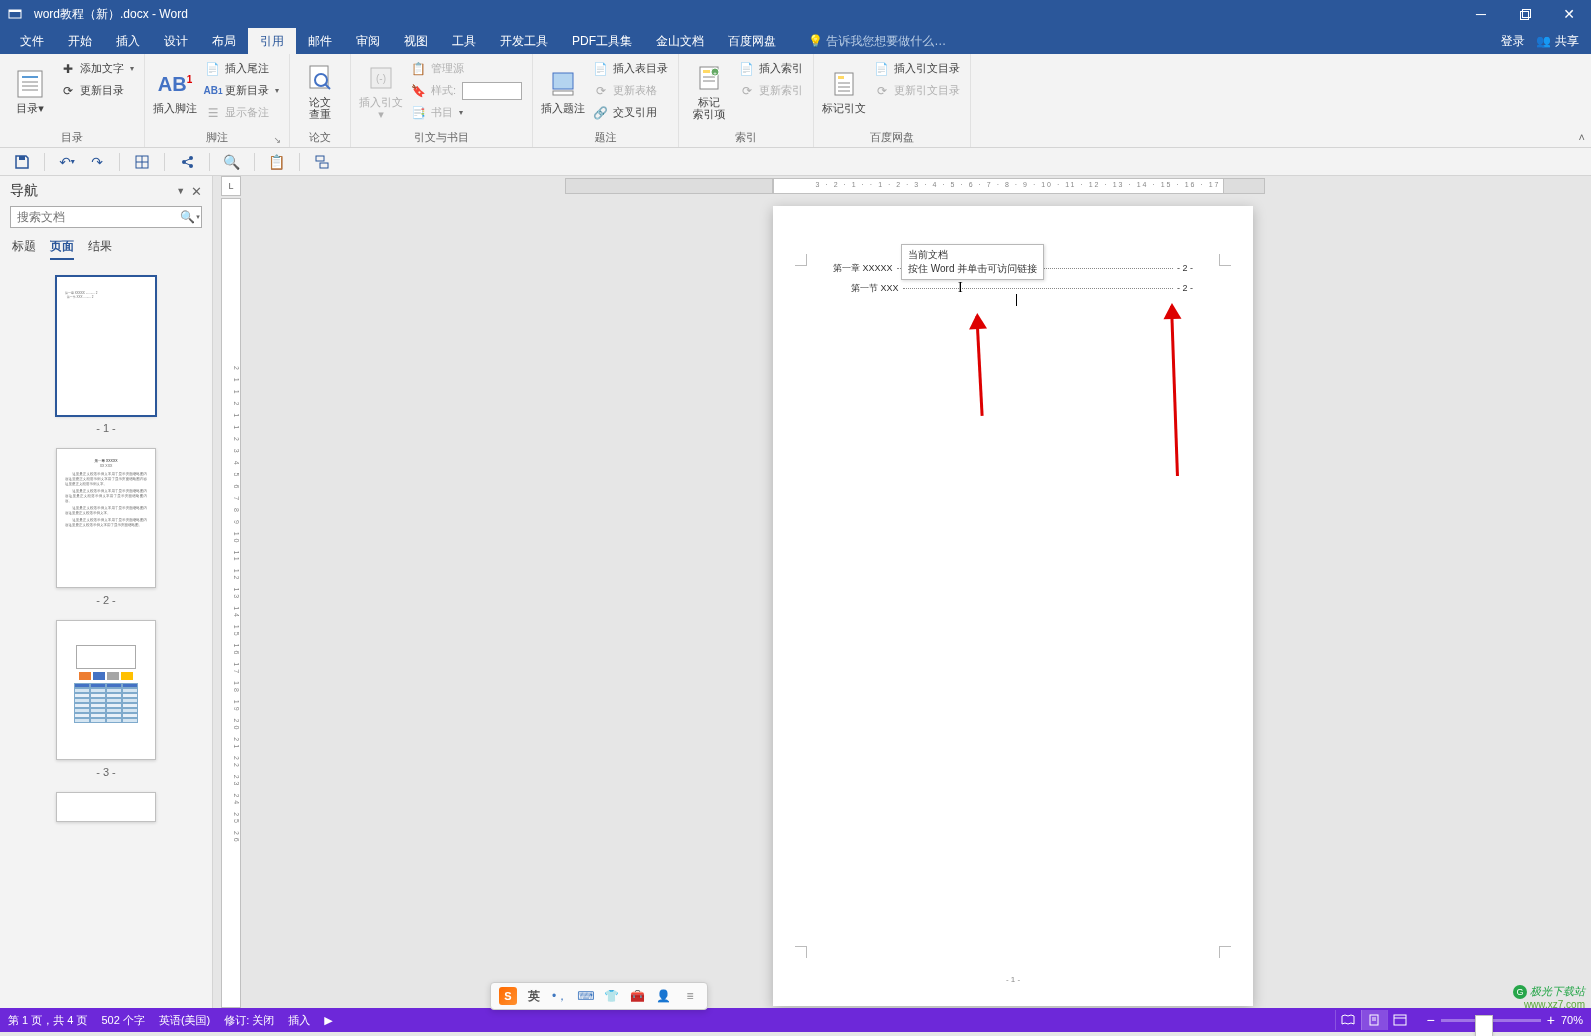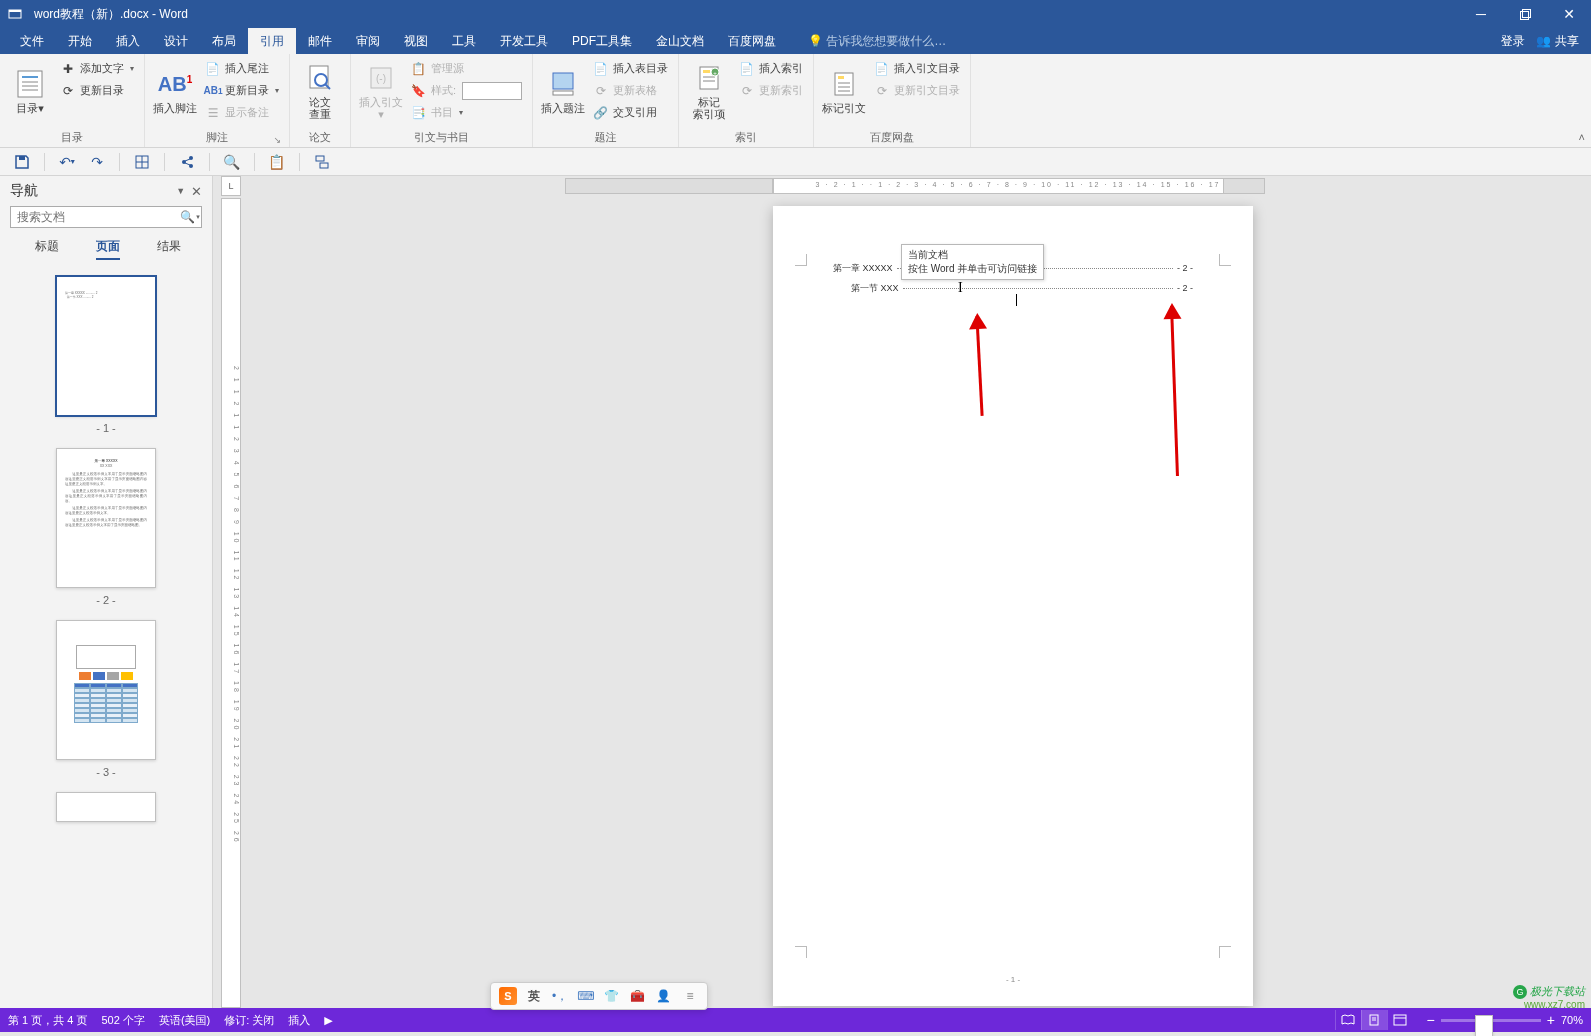--- a/index.html
+++ b/index.html
@@ -35,21 +35,21 @@
 .workspace{display:flex;height:832px;}
 .nav-pane{width:213px;background:#f3f3f3;border-right:1px solid #d4d4d4;display:flex;flex-direction:column;}
 .nav-header{display:flex;align-items:center;padding:6px 10px 4px;font-size:14px;color:#333;}
 .nav-header .ttl{flex:1;}
 .nav-header .dd{font-size:9px;color:#666;margin-right:6px;}
 .nav-header .close{font-size:13px;color:#666;}
 .nav-search{margin:2px 10px 6px;display:flex;border:1px solid #ababab;background:#fff;}
 .nav-search input{flex:1;border:none;outline:none;font-size:12px;padding:3px 6px;background:transparent;}
 .nav-search .sbtn{width:26px;display:flex;align-items:center;justify-content:center;font-size:12px;color:#666;border-left:1px solid transparent;}
 .nav-tabs{display:flex;gap:14px;padding:4px 12px 6px;font-size:12px;color:#444;}
-.nav-tabs .nt{padding-bottom:3px;margin-left:23px;}
+.nav-tabs .nt{padding-bottom:3px;}
 .nav-tabs .nt.active{color:#2b579a;border-bottom:2px solid #2b579a;font-weight:bold;}
 .thumbs{flex:1;overflow:auto;padding:10px;}
 .thumb-wrap{display:flex;flex-direction:column;align-items:center;margin-bottom:14px;}
 .thumb{width:100px;height:140px;background:#fff;border:1px solid #c0c0c0;box-shadow:0 1px 3px rgba(0,0,0,0.15);position:relative;padding:10px 8px;font-size:3px;color:#666;overflow:hidden;}
 .thumb.active{outline:2px solid #2b579a;outline-offset:-1px;}
 .thumb-label{font-size:11px;color:#666;margin-top:6px;}
 .thumb-content-2{font-size:3.5px;line-height:5px;}
 .thumb-content-3{display:flex;flex-direction:column;gap:3px;align-items:center;padding-top:14px;}
 .thumb-content-3 .diag{width:60px;height:24px;border:0.5px solid #aaa;}
 .thumb-content-3 .boxes{display:flex;gap:2px;}

